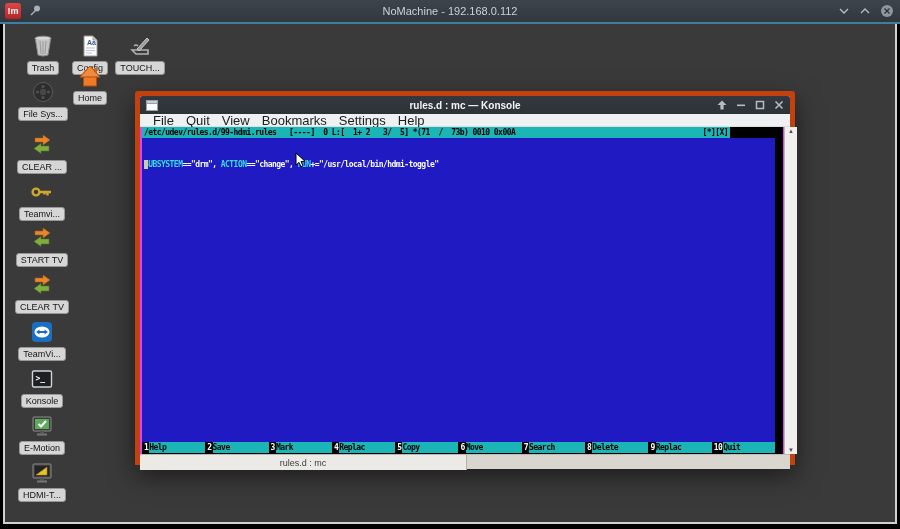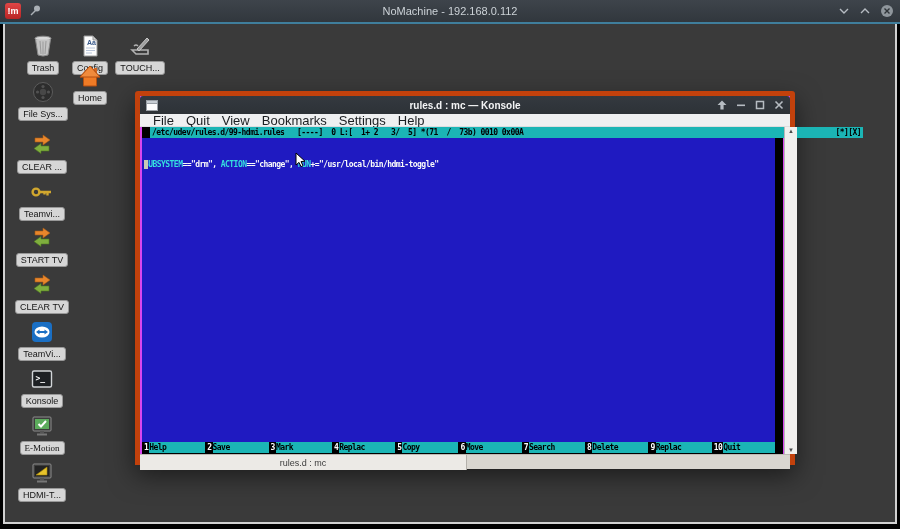--- a/index.html
+++ b/index.html
@@ -34,21 +34,21 @@
   .k-title{flex:1;text-align:center;color:#f3f4f5;font-size:10px;font-weight:bold;}
   .k-ticon{position:absolute;left:6px;top:4px;}
   .k-controls{position:absolute;right:6px;top:0;height:18px;display:flex;align-items:center;gap:9px;}
   .k-menubar{position:absolute;top:18px;left:0;right:0;height:13px;background:#eff0f1;
     display:flex;align-items:center;padding-left:7px;border-bottom:1px solid #dcdddf;}
   .menu-item{font-size:13px;color:#1c1f22;padding:0 6px;}
 
   
   .k-terminal{position:absolute;top:31px;left:2px;width:641px;height:327px;background:#000;
     font-family:"DejaVu Sans Mono",monospace;font-weight:bold;font-size:8px;letter-spacing:-0.55px;}
-  .mc-header{position:absolute;top:0;left:8px;width:713px;height:11px;background:#1bb5b5;color:#000;
+  .mc-header{position:absolute;top:0;left:0;width:588px;height:11px;background:#1bb5b5;color:#000;
     display:flex;justify-content:space-between;align-items:center;padding:0 2px;white-space:pre;line-height:11px;}
   .mc-body{position:absolute;top:11px;left:0;width:633px;height:304px;background:#1f1ac1;
     padding:1px 0 0 2px;line-height:10.5px;white-space:pre;}
   .tok-kw{color:#35dede;}
   .tok-pl{color:#fafafa;}
   .mc-cursor{position:absolute;left:2px;top:33px;width:4px;height:9px;background:#c9c9b6;}
   .mc-fbar{position:absolute;top:315px;left:0;width:633px;height:11px;background:#000;display:flex;}
   .fkey{flex:1;display:flex;align-items:stretch;line-height:11px;}
   .fnum{color:#fff;background:#000;padding:0 1px 0 2px;}
   .flbl{flex:1;background:#1bb5b5;color:#000;}
@@ -188,21 +188,21 @@
     </div>
 
     <div class="dicon" style="left:2px;top:343px;">
       <svg class="ic" viewBox="0 0 24 24">
         <rect x="2.5" y="4" width="19" height="16" rx="1.5" fill="#1d2023" stroke="#d2d5d8" stroke-width="1.4"></rect>
         <text x="5.5" y="13.5" font-size="8" font-family="DejaVu Sans Mono" fill="#fff" font-weight="bold">&gt;_</text>
       </svg>
       <span class="lbl">Konsole</span>
     </div>
 
-    <div class="dicon" style="left:2px;top:390px;font-family:Liberation Serif, serif;">
+    <div class="dicon" style="left:2px;top:390px;">
       <svg class="ic" viewBox="0 0 24 24">
         <rect x="3" y="3" width="18" height="14" rx="1" fill="#3c3c3c" stroke="#8c8c8c"></rect>
         <rect x="5" y="5" width="14" height="10" fill="#5cab5c"></rect>
         <path d="M8.5 10 L11 12.5 L16 7" stroke="#fff" stroke-width="2" fill="none"></path>
         <rect x="10" y="17" width="4" height="2.5" fill="#555"></rect>
         <rect x="7" y="19.5" width="10" height="2" fill="#777"></rect>
       </svg>
       <span class="lbl">E-Motion</span>
     </div>
 

